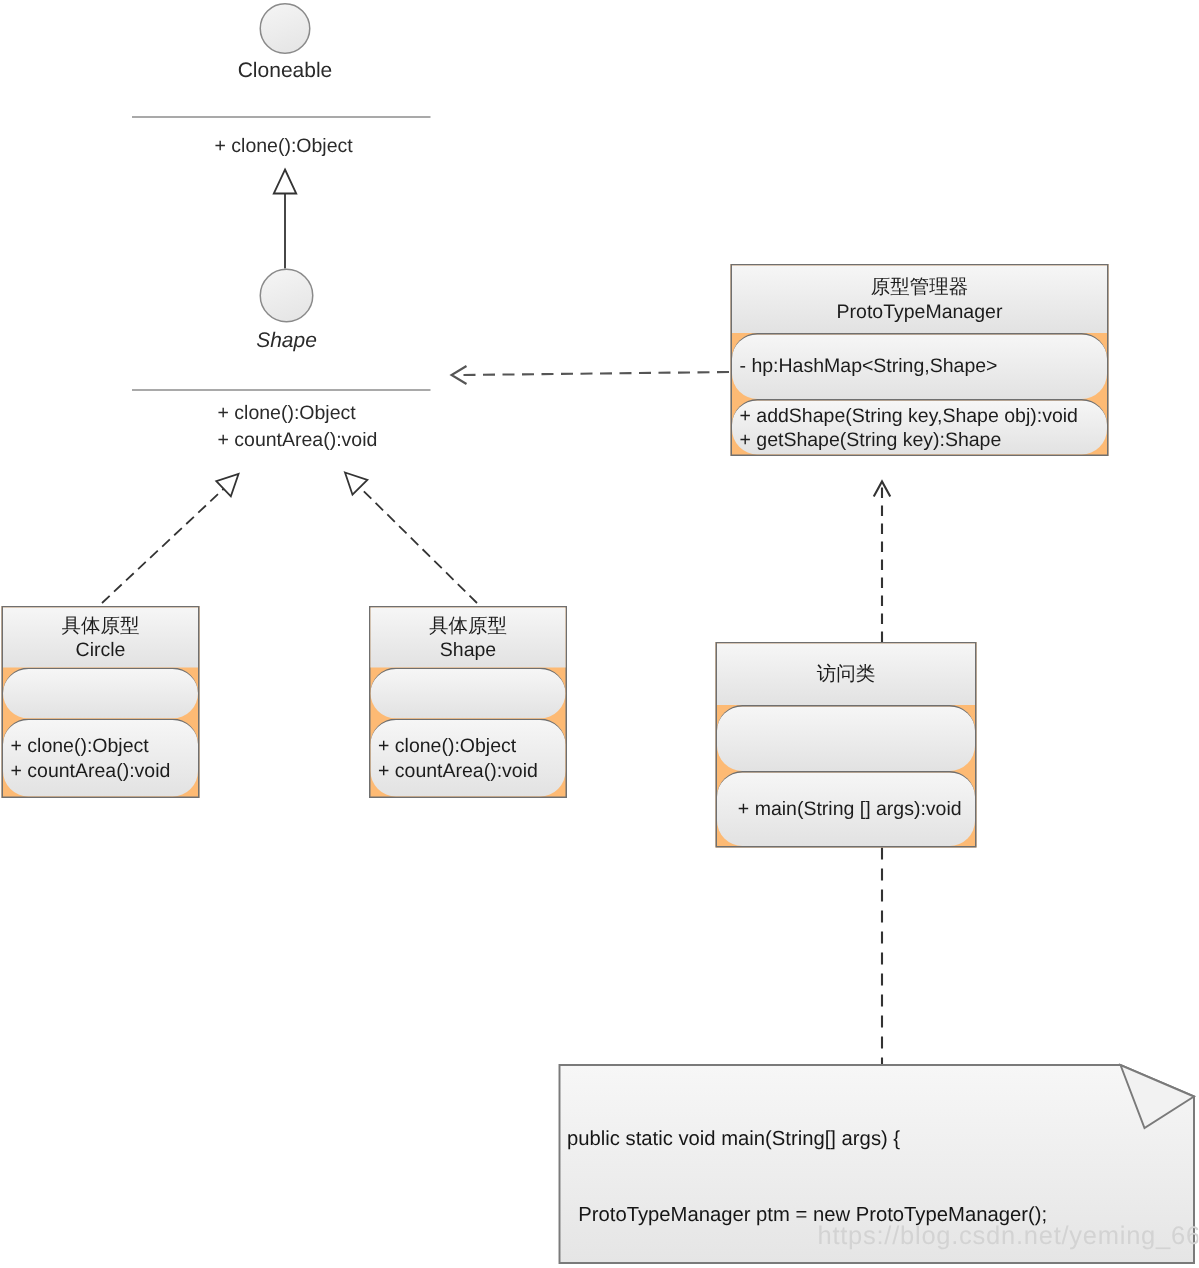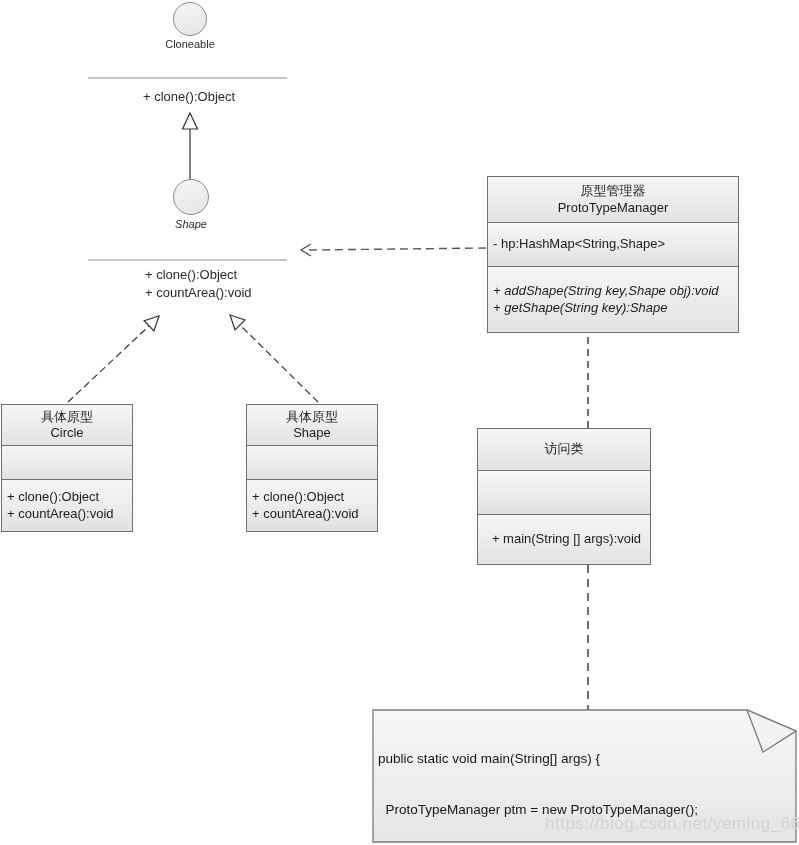--- a/index.html
+++ b/index.html
@@ -12,37 +12,37 @@
   svg.connectors { position:absolute; left:0; top:0; z-index:1; }
 
   
   .iface-circle {
     position:absolute; border-radius:50%;
     border:1px solid #8a8a8a;
     background:linear-gradient(160deg,#f5f5f5 0%,#e4e4e4 100%);
     z-index:2;
   }
   .iface-name {
-    position:absolute; text-align:center; font-size:11px; color:#2a2a2a; z-index:2;
+    position:absolute; text-align:center; font-size:14px; color:#2a2a2a; z-index:2;
   }
   .iface-op {
     position:absolute; font-size:13px; color:#2a2a2a; white-space:nowrap; z-index:2;
   }
 
   
   .uml-class {
     position:absolute; border:1px solid #6f6f6f; display:flex; flex-direction:column;
     z-index:2; background:#fdba74;
   }
   .uml-compart {
     background:linear-gradient(180deg,#f6f6f6 0%,#e2e2e2 100%);
     display:flex; flex-direction:column; justify-content:center;
     font-size:13px; line-height:16.5px; overflow:hidden;
   }
-  .uml-compart + .uml-compart { border-top:1px solid #6f6f6f; }
+  .uml-compart + .uml-compart { border-top:1px solid #6f6f6f;border-radius:17px; }
   .uml-head { text-align:center; }
   .uml-members { padding-left:5px; text-align:left; white-space:nowrap; }
 
   
   .note-text {
     position:absolute; z-index:3; font-size:13.5px; line-height:17px;
     white-space:pre; color:#161616;
   }
   .watermark {
     position:absolute; z-index:4; font-size:17px; color:#d3d3d3;
@@ -97,21 +97,21 @@
   <div class="iface-op" style="left:145px; top:285px;">+ countArea():void</div>
 
   <div class="uml-class" style="left:487px; top:176px; width:252px;">
     <div class="uml-compart uml-head" style="height:45px;">
       <div>原型管理器</div>
       <div>ProtoTypeManager</div>
     </div>
     <div class="uml-compart uml-members" style="height:44px;">
       <div>- hp:HashMap&lt;String,Shape&gt;</div>
     </div>
-    <div class="uml-compart uml-members" style="height:66px;font-style:italic;">
+    <div class="uml-compart uml-members" style="height:37px;">
       <div>+ addShape(String key,Shape obj):void</div>
       <div>+ getShape(String key):Shape</div>
     </div>
   </div>
 
   <div class="uml-class" style="left:1px; top:404px; width:132px;">
     <div class="uml-compart uml-head" style="height:40px;">
       <div>具体原型</div>
       <div>Circle</div>
     </div>

